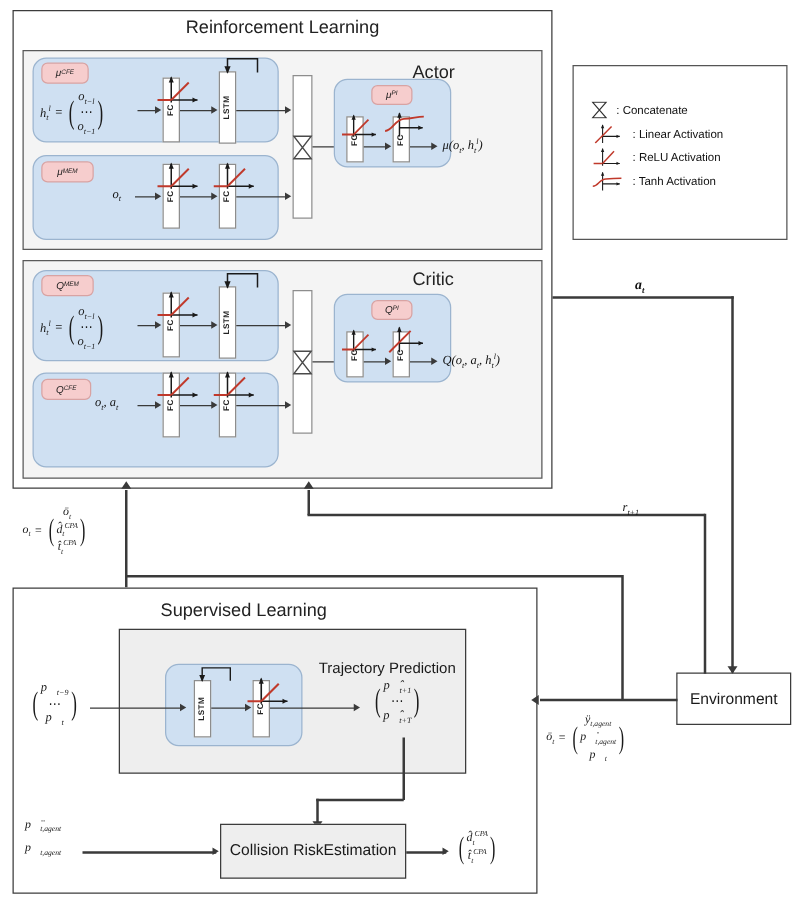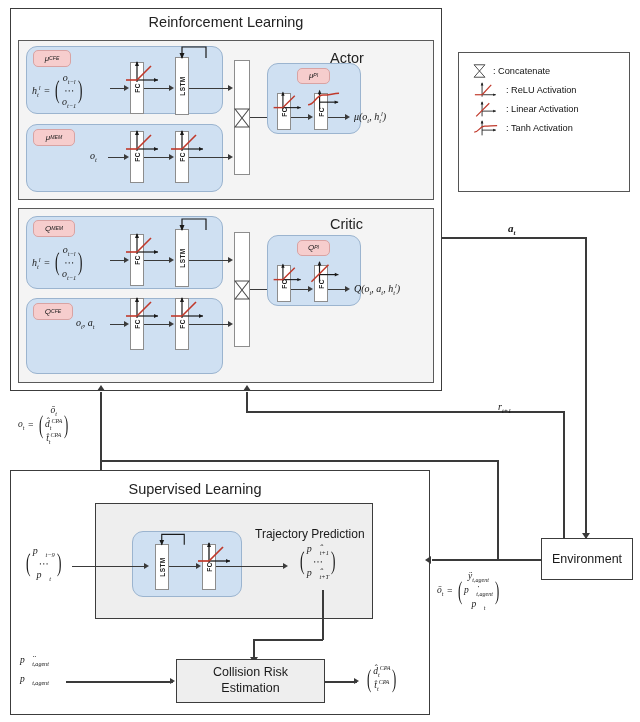--- a/index.html
+++ b/index.html
@@ -290,54 +290,54 @@
   <line x1="15" y1="25" x2="15" y2="3" stroke="#1a1a1a" stroke-width="1.3"></line>
   <polygon points="15,2 13,7 17,7" fill="#1a1a1a"></polygon>
   <line x1="6" y1="25" x2="25" y2="6" stroke="#c0392b" stroke-width="1.7"></line>
 </svg>
 <div class="abs ln" style="left:328px;top:289px;width:20px;height:1.4px;"></div>
 <div class="abs" style="left:345px;top:285.5px;width:0;height:0;border-left:5px solid #3a3a3a;border-top:3.5px solid transparent;border-bottom:3.5px solid transparent;"></div>
 <div class="abs mlbl" style="left:354px;top:282px;font-size:10px;">
   <span>Q(o</span><sub>t</sub><span>, a</span><sub>t</sub><span>, h</span><sub>t</sub><sup>l</sup><span>)</span>
 </div>
 
-<div class="abs legend" style="left:458px;top:52px;width:172px;height:140px;padding:11px 0 0 14px;">
+<div class="abs legend" style="left:458px;top:52px;width:172px;height:140px;padding:28px 0 0 14px;">
   <div class="lg-row" style="margin-bottom:3px;">
     <svg width="13" height="14" viewBox="0 0 16 18">
       <polygon points="1,1 15,1 1,17 15,17" fill="none" stroke="#333" stroke-width="1.1"></polygon>
     </svg>
     <span class="lg-txt">: Concatenate</span>
+  </div>
+  <div class="lg-row">
+    <svg width="26" height="17" viewBox="0 0 38 26">
+      <line x1="13" y1="17" x2="34" y2="17" stroke="#1a1a1a" stroke-width="1.3"></line>
+      <polygon points="34,17 30,15 30,19" fill="#1a1a1a"></polygon>
+      <line x1="13" y1="25" x2="13" y2="3" stroke="#1a1a1a" stroke-width="1.3"></line>
+      <polygon points="13,2 11,7 15,7" fill="#1a1a1a"></polygon>
+      <line x1="4" y1="25" x2="24" y2="5" stroke="#c0392b" stroke-width="1.8"></line>
+    </svg>
+    <span class="lg-txt">: Linear Activation</span>
   </div>
   <div class="lg-row">
     <svg width="26" height="17" viewBox="0 0 38 26">
       <line x1="13" y1="21" x2="34" y2="21" stroke="#1a1a1a" stroke-width="1.3"></line>
       <polygon points="34,21 30,19 30,23" fill="#1a1a1a"></polygon>
       <line x1="13" y1="24" x2="13" y2="3" stroke="#1a1a1a" stroke-width="1.3"></line>
       <polygon points="13,2 11,7 15,7" fill="#1a1a1a"></polygon>
       <line x1="2" y1="21" x2="13" y2="21" stroke="#c0392b" stroke-width="1.8"></line>
       <line x1="13" y1="21" x2="27" y2="6" stroke="#c0392b" stroke-width="1.8"></line>
     </svg>
     <span class="lg-txt">: ReLU Activation</span>
   </div>
   <div class="lg-row">
     <svg width="26" height="17" viewBox="0 0 38 26">
       <line x1="13" y1="17" x2="34" y2="17" stroke="#1a1a1a" stroke-width="1.3"></line>
       <polygon points="34,17 30,15 30,19" fill="#1a1a1a"></polygon>
       <line x1="13" y1="25" x2="13" y2="3" stroke="#1a1a1a" stroke-width="1.3"></line>
       <polygon points="13,2 11,7 15,7" fill="#1a1a1a"></polygon>
-      <line x1="4" y1="25" x2="24" y2="5" stroke="#c0392b" stroke-width="1.8"></line>
-    </svg>
-    <span class="lg-txt">: Linear Activation</span>
-  </div>
-  <div class="lg-row">
-    <svg width="26" height="17" viewBox="0 0 38 26">
-      <line x1="13" y1="17" x2="34" y2="17" stroke="#1a1a1a" stroke-width="1.3"></line>
-      <polygon points="34,17 30,15 30,19" fill="#1a1a1a"></polygon>
-      <line x1="13" y1="25" x2="13" y2="3" stroke="#1a1a1a" stroke-width="1.3"></line>
-      <polygon points="13,2 11,7 15,7" fill="#1a1a1a"></polygon>
       <path d="M1 20 C8 20, 9 11, 17 11 C25 11, 28 10, 36 10" fill="none" stroke="#c0392b" stroke-width="1.8"></path>
     </svg>
     <span class="lg-txt">: Tanh Activation</span>
   </div>
 </div>
 
 <div class="abs" style="left:541px;top:538px;width:92px;height:42px;border:1.6px solid #3c3c3c;background:#fff;
             display:flex;align-items:center;justify-content:center;">
   <span style="font-size:12.5px;">Environment</span>
 </div>
@@ -431,21 +431,21 @@
 
 <div class="abs mlbl" style="left:20px;top:655px;font-size:9.5px;">
   <span>p⃗̈</span><sub>t,agent</sub>
 </div>
 <div class="abs mlbl" style="left:20px;top:674px;font-size:9.5px;">
   <span>p⃗</span><sub>t,agent</sub>
 </div>
 <div class="abs ln" style="left:66px;top:681px;width:107px;height:1.5px;"></div>
 <div class="abs" style="left:170px;top:677.5px;width:0;height:0;border-left:5px solid #3a3a3a;border-top:3.5px solid transparent;border-bottom:3.5px solid transparent;"></div>
 
-<div class="abs grey-box" style="left:176px;top:659px;width:149px;height:44px;flex-direction:column;">
+<div class="abs grey-box" style="left:176px;top:659px;width:149px;height:44px;flex-direction:row;">
   <span>Collision Risk</span>
   <span>Estimation</span>
 </div>
 <div class="abs ln" style="left:325px;top:681px;width:32px;height:1.5px;"></div>
 <div class="abs" style="left:354px;top:677.5px;width:0;height:0;border-left:5px solid #3a3a3a;border-top:3.5px solid transparent;border-bottom:3.5px solid transparent;"></div>
 
 <div class="abs vecwrap" style="left:365px;top:665px;font-size:9.5px;">
   <span class="par">(</span>
   <span class="col">
     <span><span>d̂</span><sub>t</sub><sup>CPA</sup></span>

